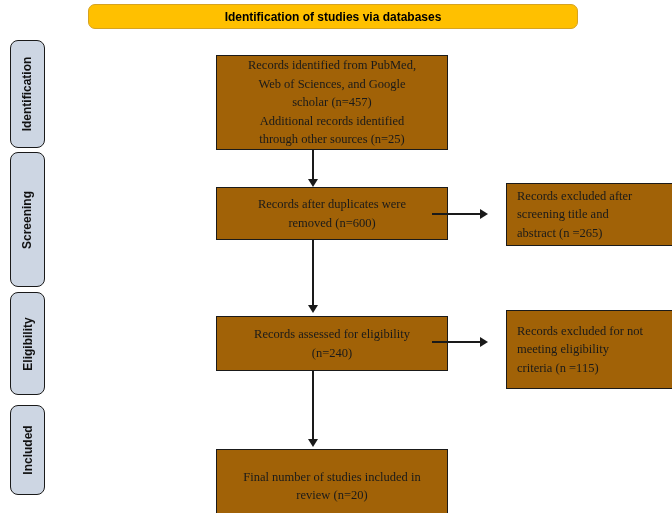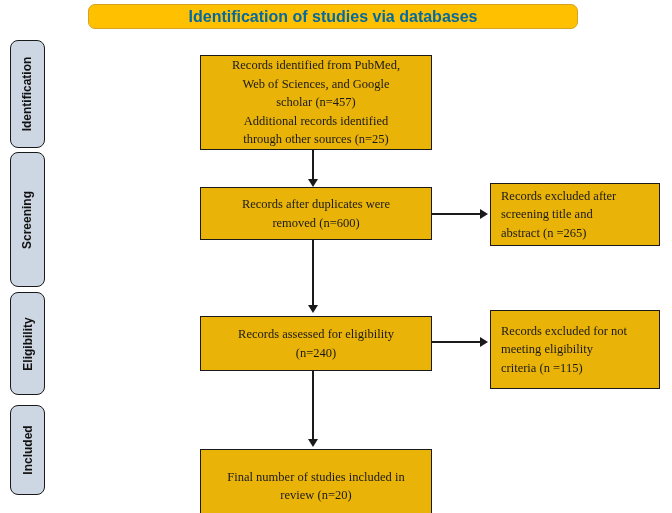--- a/index.html
+++ b/index.html
@@ -18,22 +18,22 @@
     width: 490px; height: 25px;
     background: var(--banner-fill, #FFC000);
     border: 1.5px solid var(--banner-border, #D6A321);
     border-radius: 7px;
     display: flex; align-items: center; justify-content: center;
     box-sizing: border-box;
   }
   .banner span {
     font-family: "Liberation Sans", "DejaVu Sans", sans-serif;
     font-weight: bold;
-    font-size: 16px;
-    color: #0369a1;
+    font-size: 12px;
+    color: #000000;
   }
   
   .stage {
     position: absolute;
     left: 10px; width: 35px;
     background: var(--stage-fill, #CDD6E3);
     border: 1.6px solid #1a1a1a;
     border-radius: 8px;
     display: flex; align-items: center; justify-content: center;
     box-sizing: border-box;
@@ -42,27 +42,28 @@
     transform: rotate(-90deg);
     white-space: nowrap;
     font-family: "Liberation Sans", "DejaVu Sans", sans-serif;
     font-weight: bold;
     font-size: 12px;
     color: #111111;
   }
   
   .box {
     position: absolute;
-    background: #eab308;
+    background: #a16207;
     border: 1.6px solid #1a1a1a;
     box-sizing: border-box;
     font-size: 12.5px;
     color: #1a1a1a;
     line-height: 1.48;
     white-space: pre-line;
+    margin-left: 16px;
   }
   .box.center {
     left: 200px; width: 232px;
     display: flex; align-items: center; justify-content: center;
     text-align: center;
   }
   .box.side {
     left: 490px; width: 170px;
     display: flex; align-items: center;
     text-align: left;

